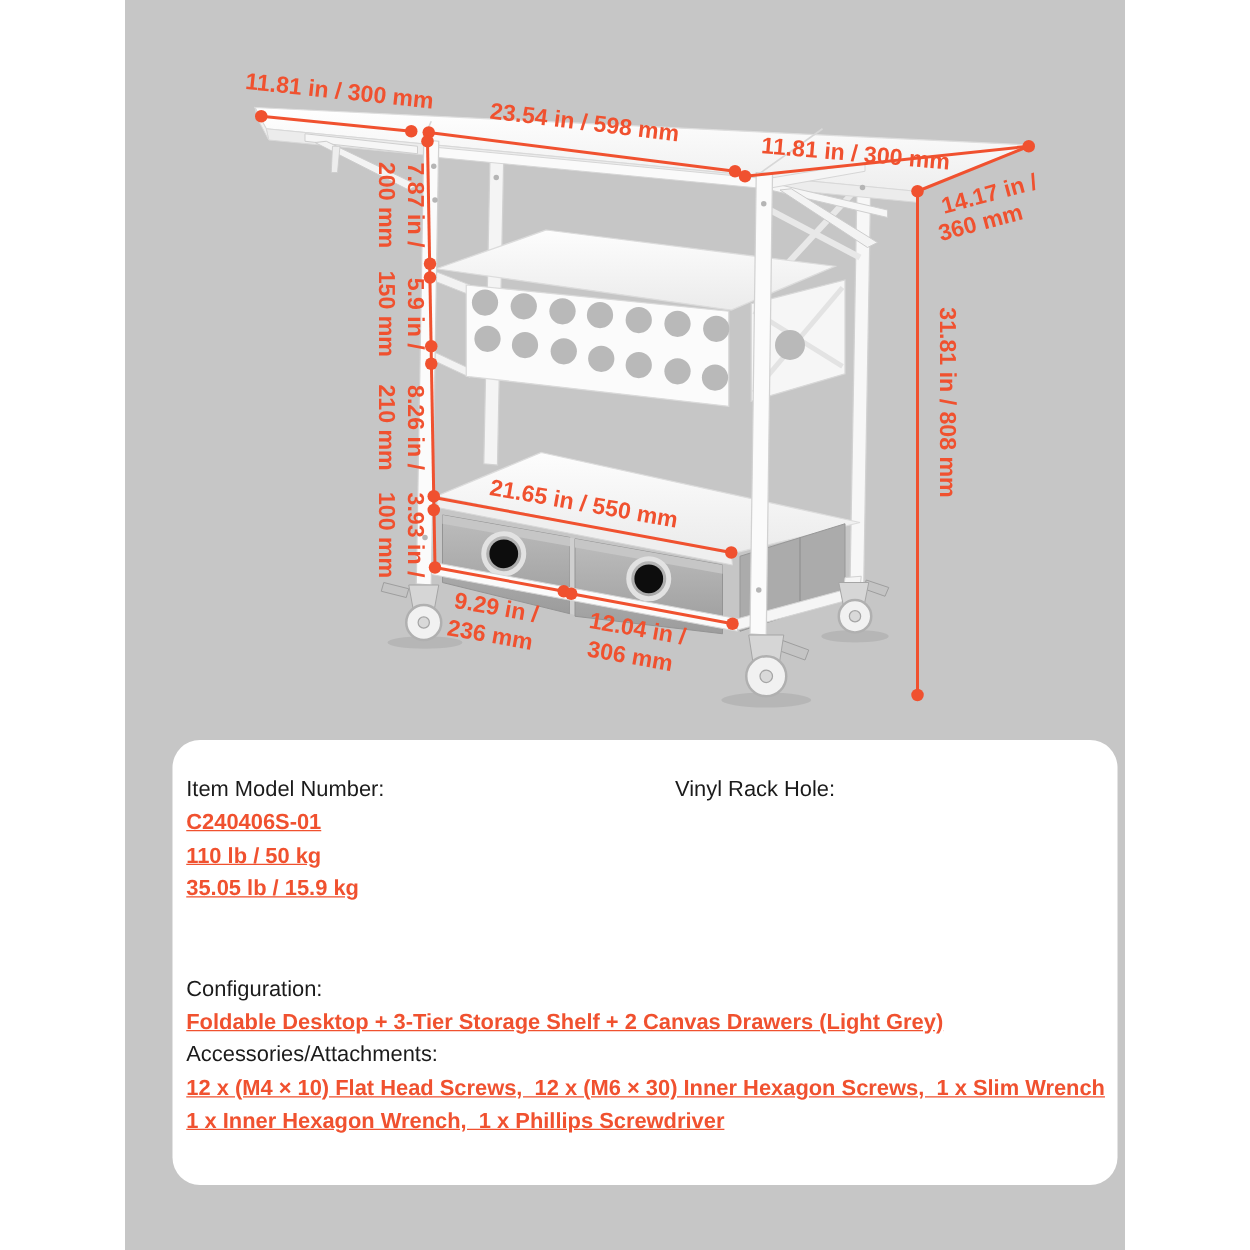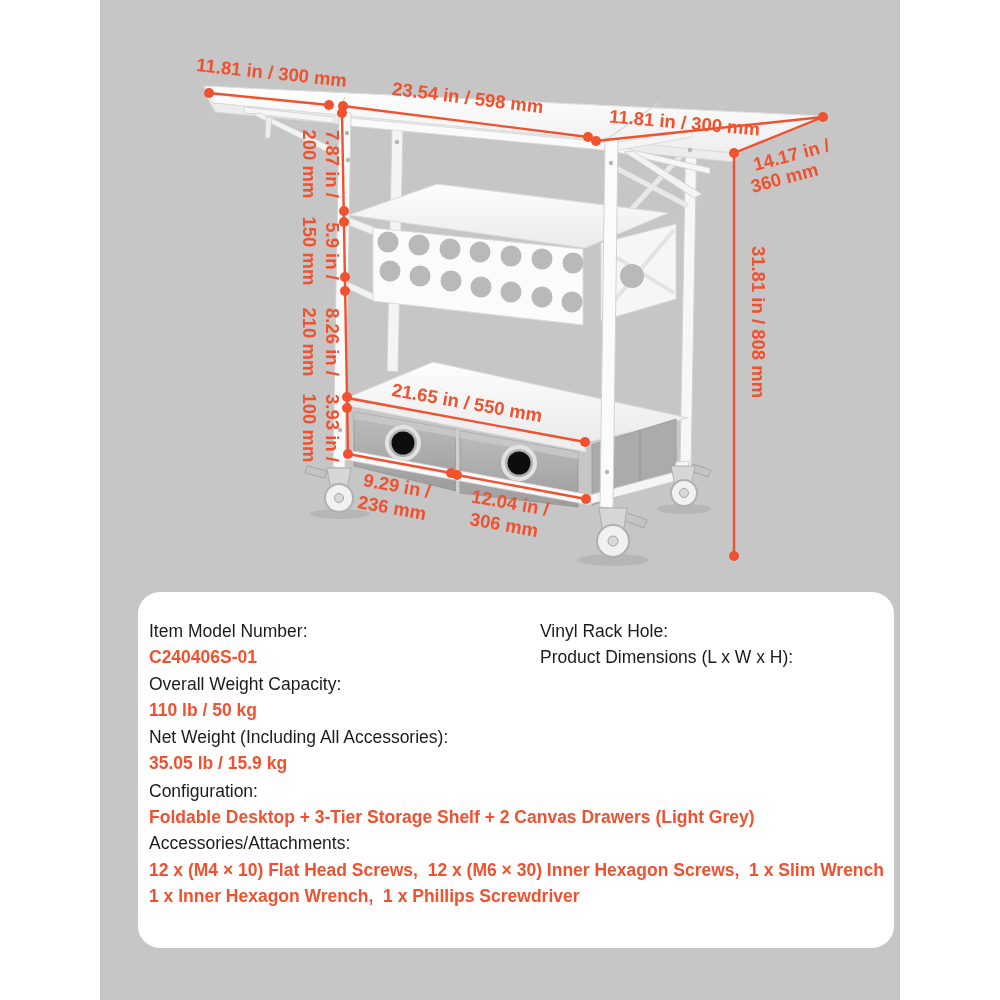--- a/index.html
+++ b/index.html
@@ -9,21 +9,21 @@
   #cart-svg{position:absolute;left:0;top:0;}
 
   
   #spec-panel{position:absolute;left:122px;top:592px;width:756px;height:356px;
               background:#ffffff;border-radius:22px;margin-left:16px;}
   .spec-col{position:absolute;top:26px;}
   #spec-col-left{left:11px;width:380px;}
   #spec-col-right{left:402px;width:345px;}
   .line{line-height:26.4px;font-size:17.5px;white-space:pre-wrap;}
   .lbl{color:#1b1b1b;font-weight:400;}
-  .val{color:#F0512F;font-weight:700;}
+  .val{color:#F0512F;font-weight:700;text-decoration:underline;}
   #spec-bottom{position:absolute;left:11px;top:186px;width:735px;}
   #spec-bottom .line{line-height:26.2px;}
 
   
   .dim{fill:#F0512F;font-family:"Liberation Sans",sans-serif;font-size:18.5px;
        font-weight:700;text-anchor:middle;}
 </style>
 </head>
 <body>
 
@@ -215,28 +215,25 @@
     <text class="dim" x="396" y="492" transform="rotate(10 396 492)">9.29 in /</text>
     <text class="dim" x="391" y="514" transform="rotate(10 391 514)">236 mm</text>
     <text class="dim" x="509" y="509" transform="rotate(10 509 509)">12.04 in /</text>
     <text class="dim" x="503" y="531" transform="rotate(10 503 531)">306 mm</text>
   </svg>
 
   <div id="spec-panel">
     <div id="spec-col-left" class="spec-col">
       <div class="line lbl">Item Model Number:</div>
       <div class="line val">C240406S-01</div>
-      <div class="line lbl">Overall Weight Capacity:</div>
       <div class="line val">110 lb / 50 kg</div>
-      <div class="line lbl">Net Weight (Including All Accessories):</div>
       <div class="line val">35.05 lb / 15.9 kg</div>
     </div>
     <div id="spec-col-right" class="spec-col">
       <div class="line lbl">Vinyl Rack Hole:</div>
-      <div class="line lbl">Product Dimensions (L x W x H):</div>
     </div>
     <div id="spec-bottom">
       <div class="line lbl">Configuration:</div>
       <div class="line val">Foldable Desktop + 3-Tier Storage Shelf + 2 Canvas Drawers (Light Grey)</div>
       <div class="line lbl">Accessories/Attachments:</div>
       <div class="line val">12 x (M4 × 10) Flat Head Screws,  12 x (M6 × 30) Inner Hexagon Screws,  1 x Slim Wrench</div>
       <div class="line val">1 x Inner Hexagon Wrench,  1 x Phillips Screwdriver</div>
     </div>
   </div>
 </div>

